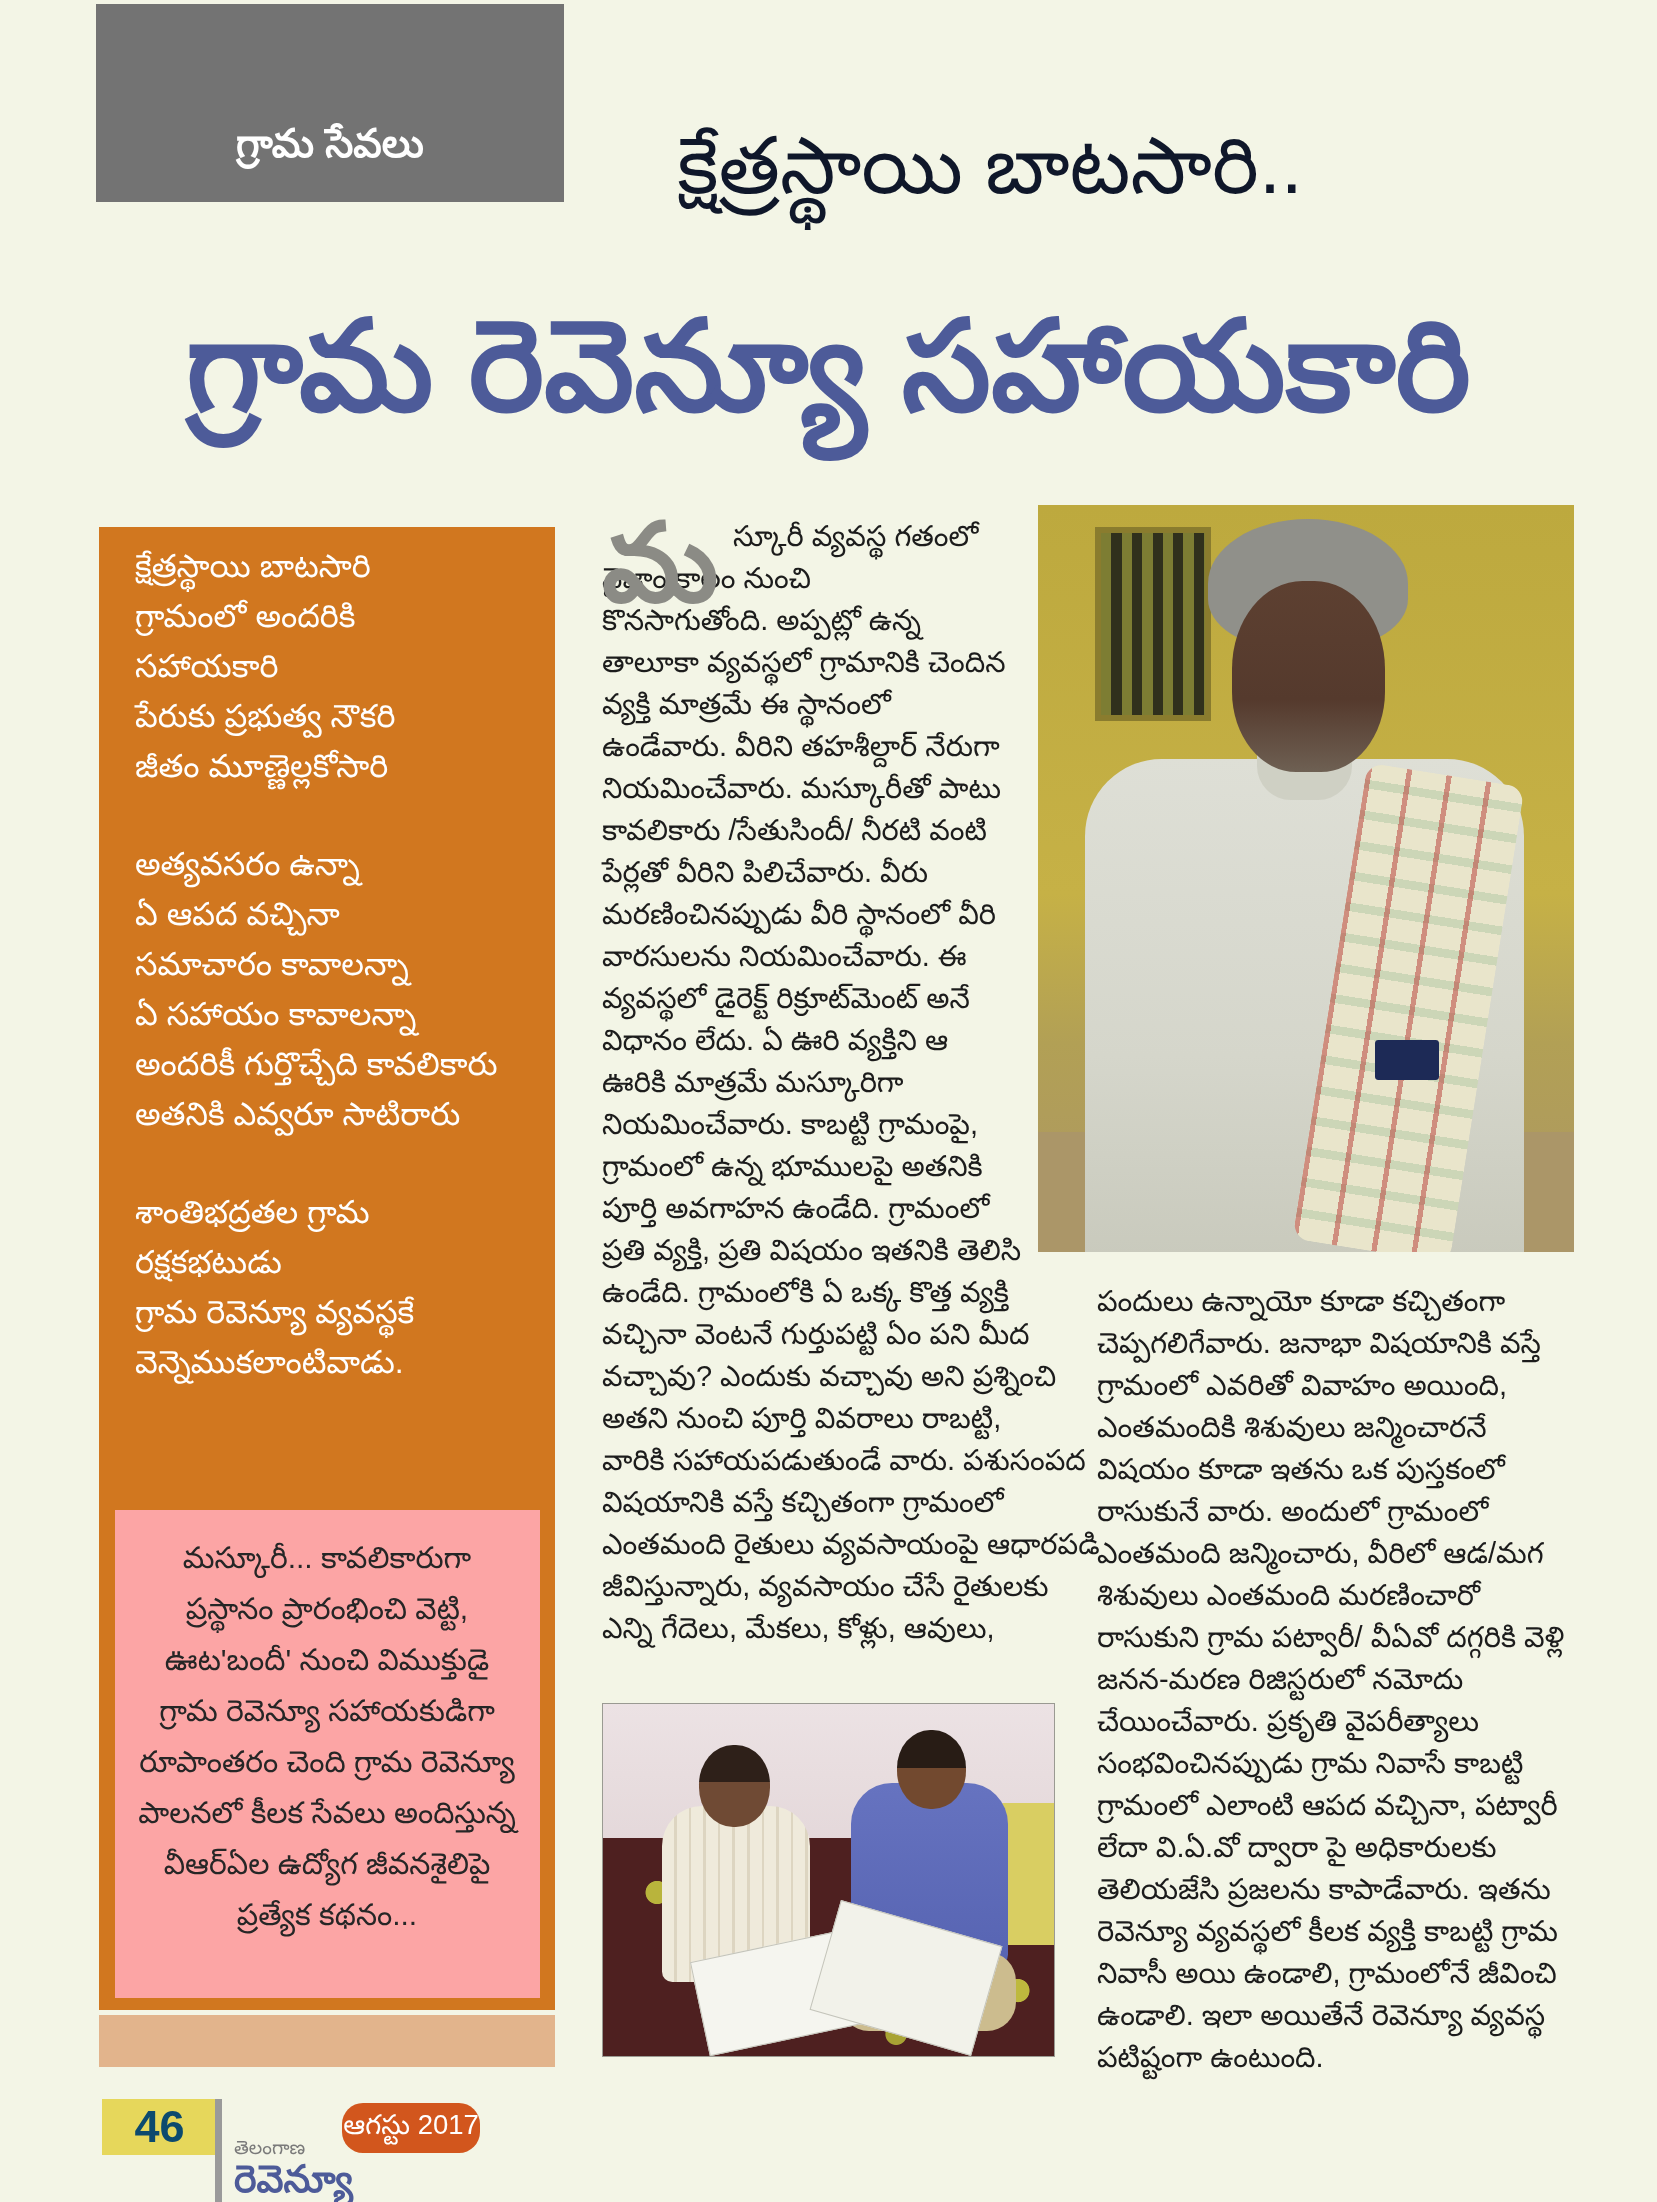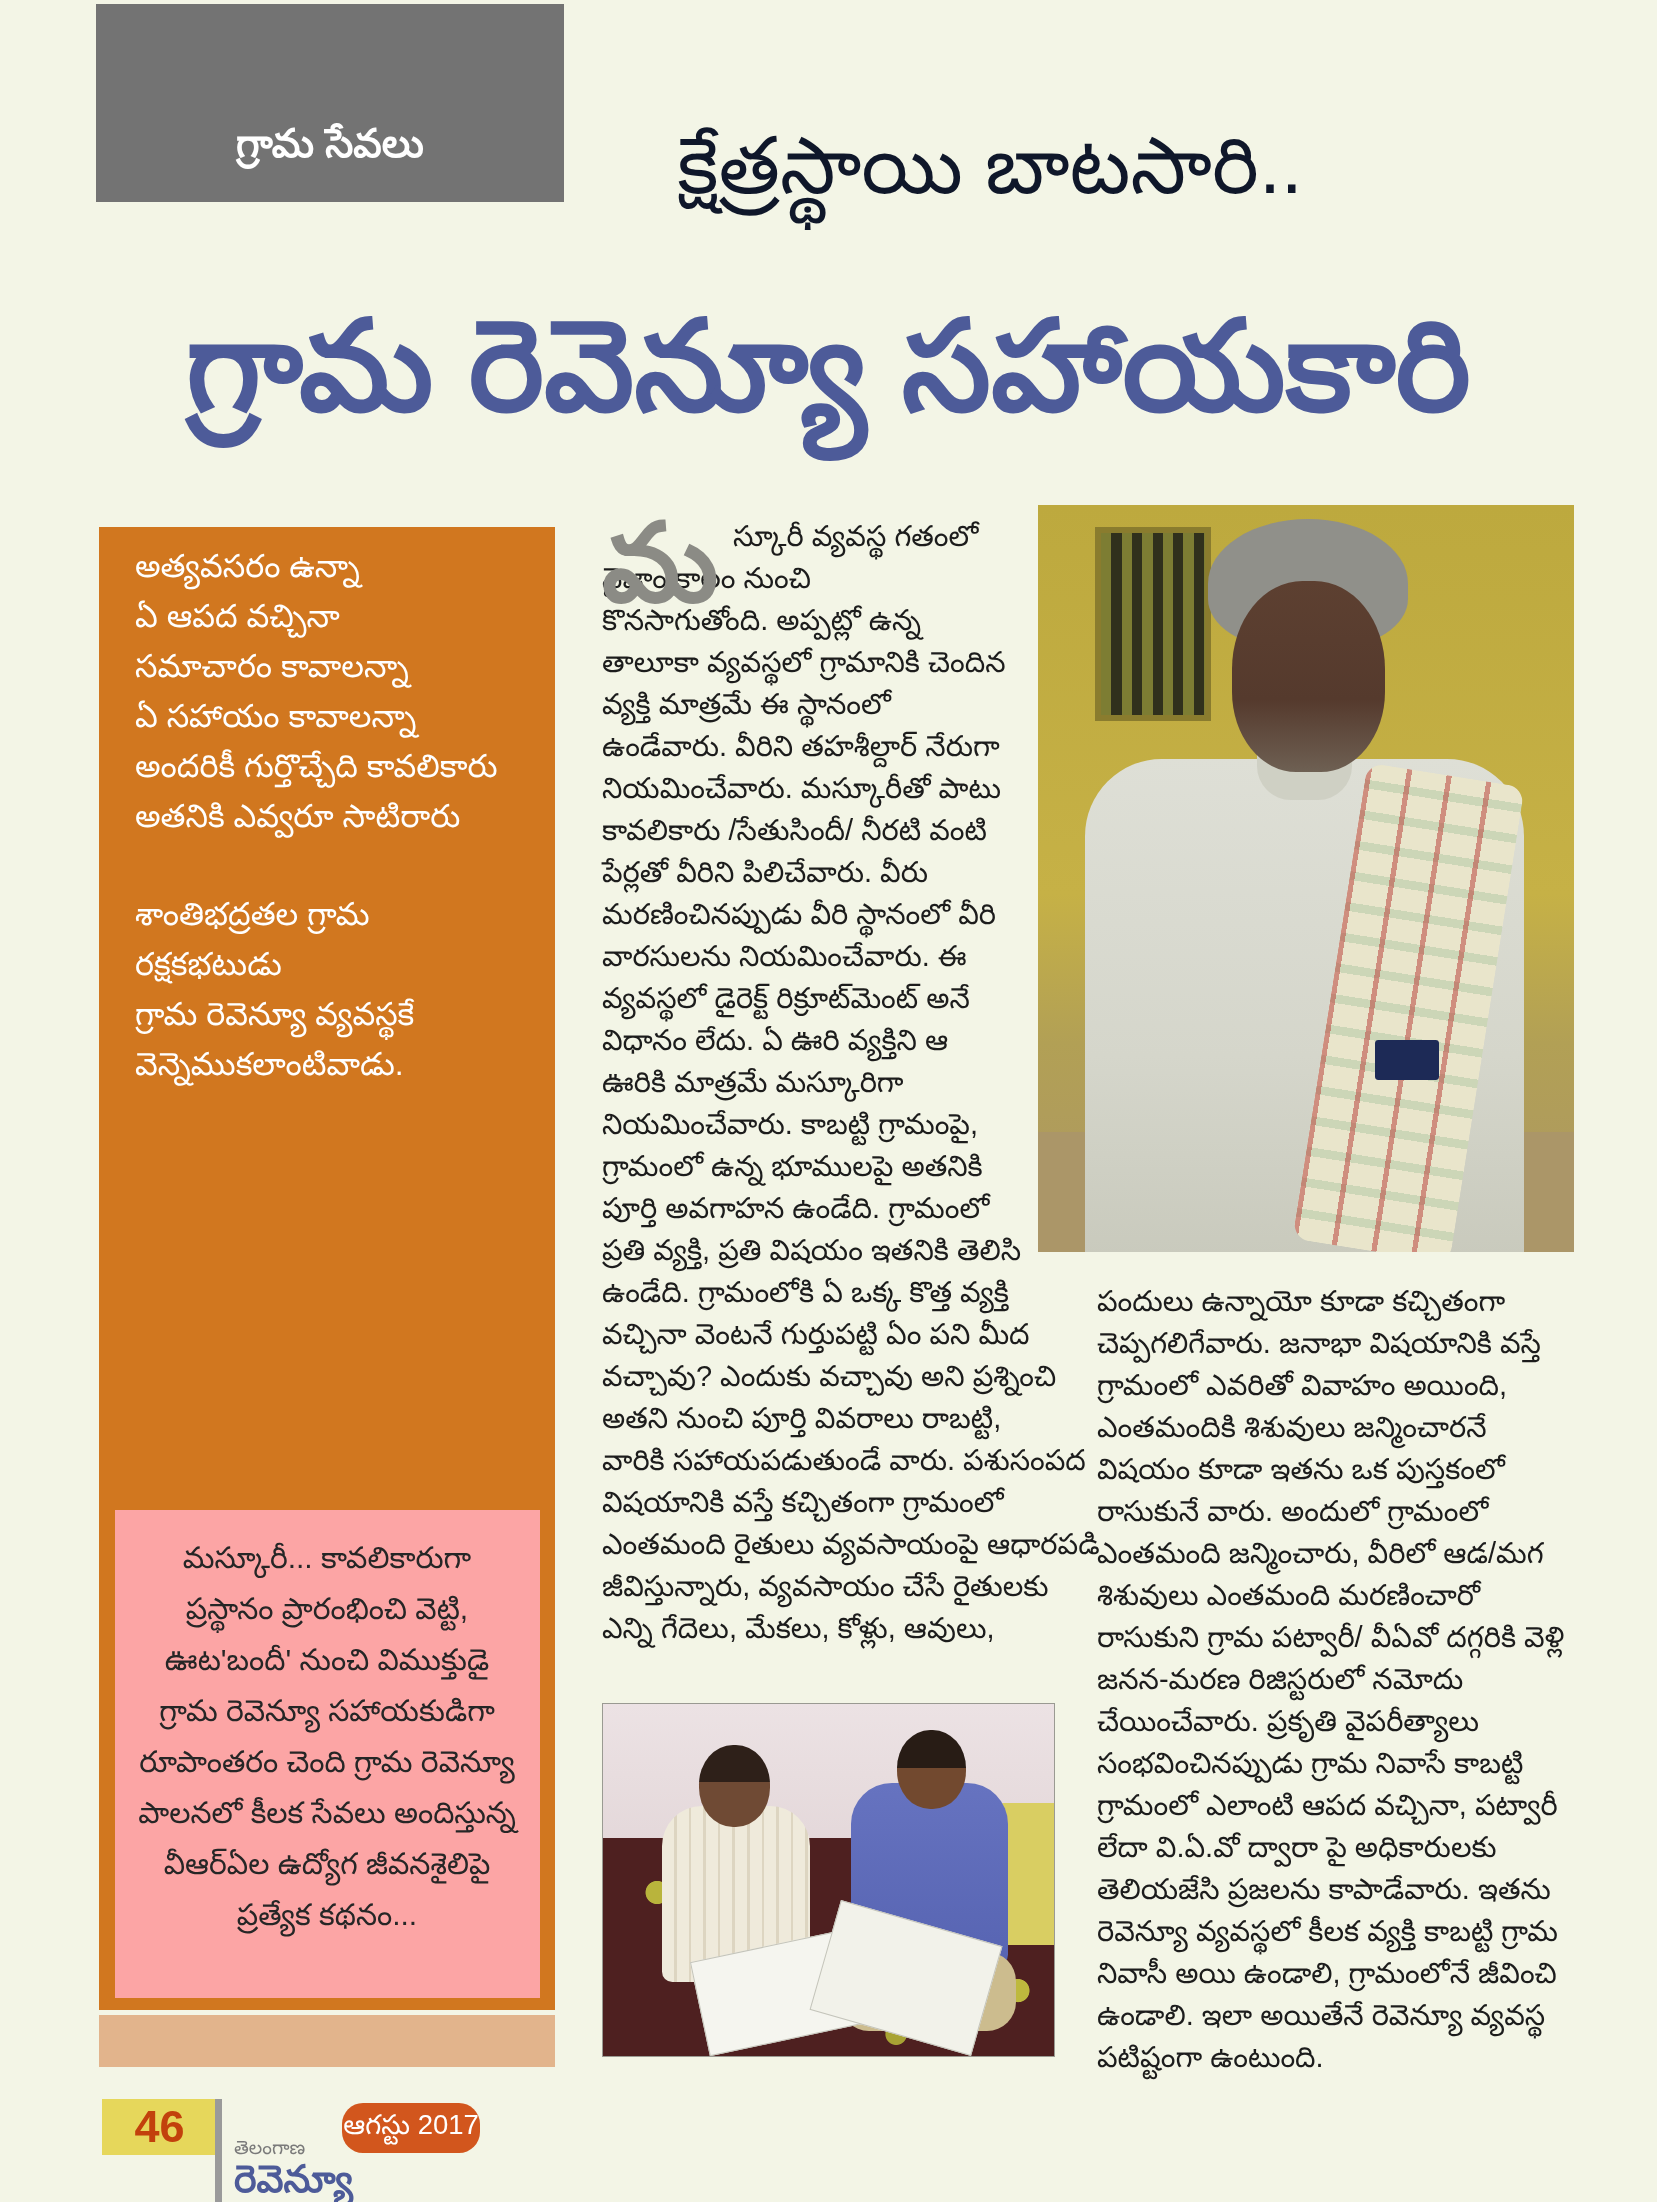--- a/index.html
+++ b/index.html
@@ -154,21 +154,21 @@
     background:#f2f2ea;border:0.9px solid #c4c4ba;transform:rotate(16deg);
   }
   .p2-sack{
     position:absolute;right:0;top:99px;width:62px;height:142px;
     background:#d9ce62;border-radius:12px 0 0 12px;
   }
   
   .pageno-box{
     position:absolute;left:102px;top:2099px;width:115px;height:56px;
     background:#e6d75b;display:flex;align-items:center;justify-content:center;
-    color:#c2410c;font-size:45px;font-weight:bold;
+    color:#0c4a6e;font-size:45px;font-weight:bold;
   }
   .footer-bar{position:absolute;left:215px;top:2099px;width:6.9px;height:103px;background:#9a9a9a;}
   .brand{position:absolute;left:234px;top:2098px;margin-top:40px;}
   .brand-top{color:#7a7a7a;font-size:19px;line-height:20.6px;}
   .brand-main{color:#4d5b99;font-size:38px;font-weight:bold;line-height:41px;}
   .issue-box{
     position:absolute;left:342px;top:2103px;width:138px;height:50px;
     background:#d2561d;display:flex;align-items:center;justify-content:center;
     color:#fff;font-size:27.5px;white-space:nowrap;border-radius:21px;
   }
@@ -179,20 +179,27 @@
 <div class="page">
 
   <div class="green-box">
     <span>గ్రామ సేవలు</span>
   </div>
   <div class="kicker">క్షేత్రస్థాయి బాటసారి..</div>
   <div class="title">గ్రామ రెవెన్యూ సహాయకారి</div>
 
   <div class="orange-box">
     <div class="poem">
+      <div class="stanza">
+          <div class="pline">క్షేత్రస్థాయి బాటసారి</div>
+          <div class="pline">గ్రామంలో అందరికి</div>
+          <div class="pline">సహాయకారి</div>
+          <div class="pline">పేరుకు ప్రభుత్వ నౌకరి</div>
+          <div class="pline last">జీతం మూణ్ణెల్లకోసారి</div>
+        </div>
       <div class="stanza">
           <div class="pline">అత్యవసరం ఉన్నా</div>
           <div class="pline">ఏ ఆపద వచ్చినా</div>
           <div class="pline">సమాచారం కావాలన్నా</div>
           <div class="pline">ఏ సహాయం కావాలన్నా</div>
           <div class="pline">అందరికీ గుర్తొచ్చేది కావలికారు</div>
           <div class="pline last">అతనికి ఎవ్వరూ సాటిరారు</div>
         </div>
       <div class="stanza">
           <div class="pline">శాంతిభద్రతల గ్రామ</div>

